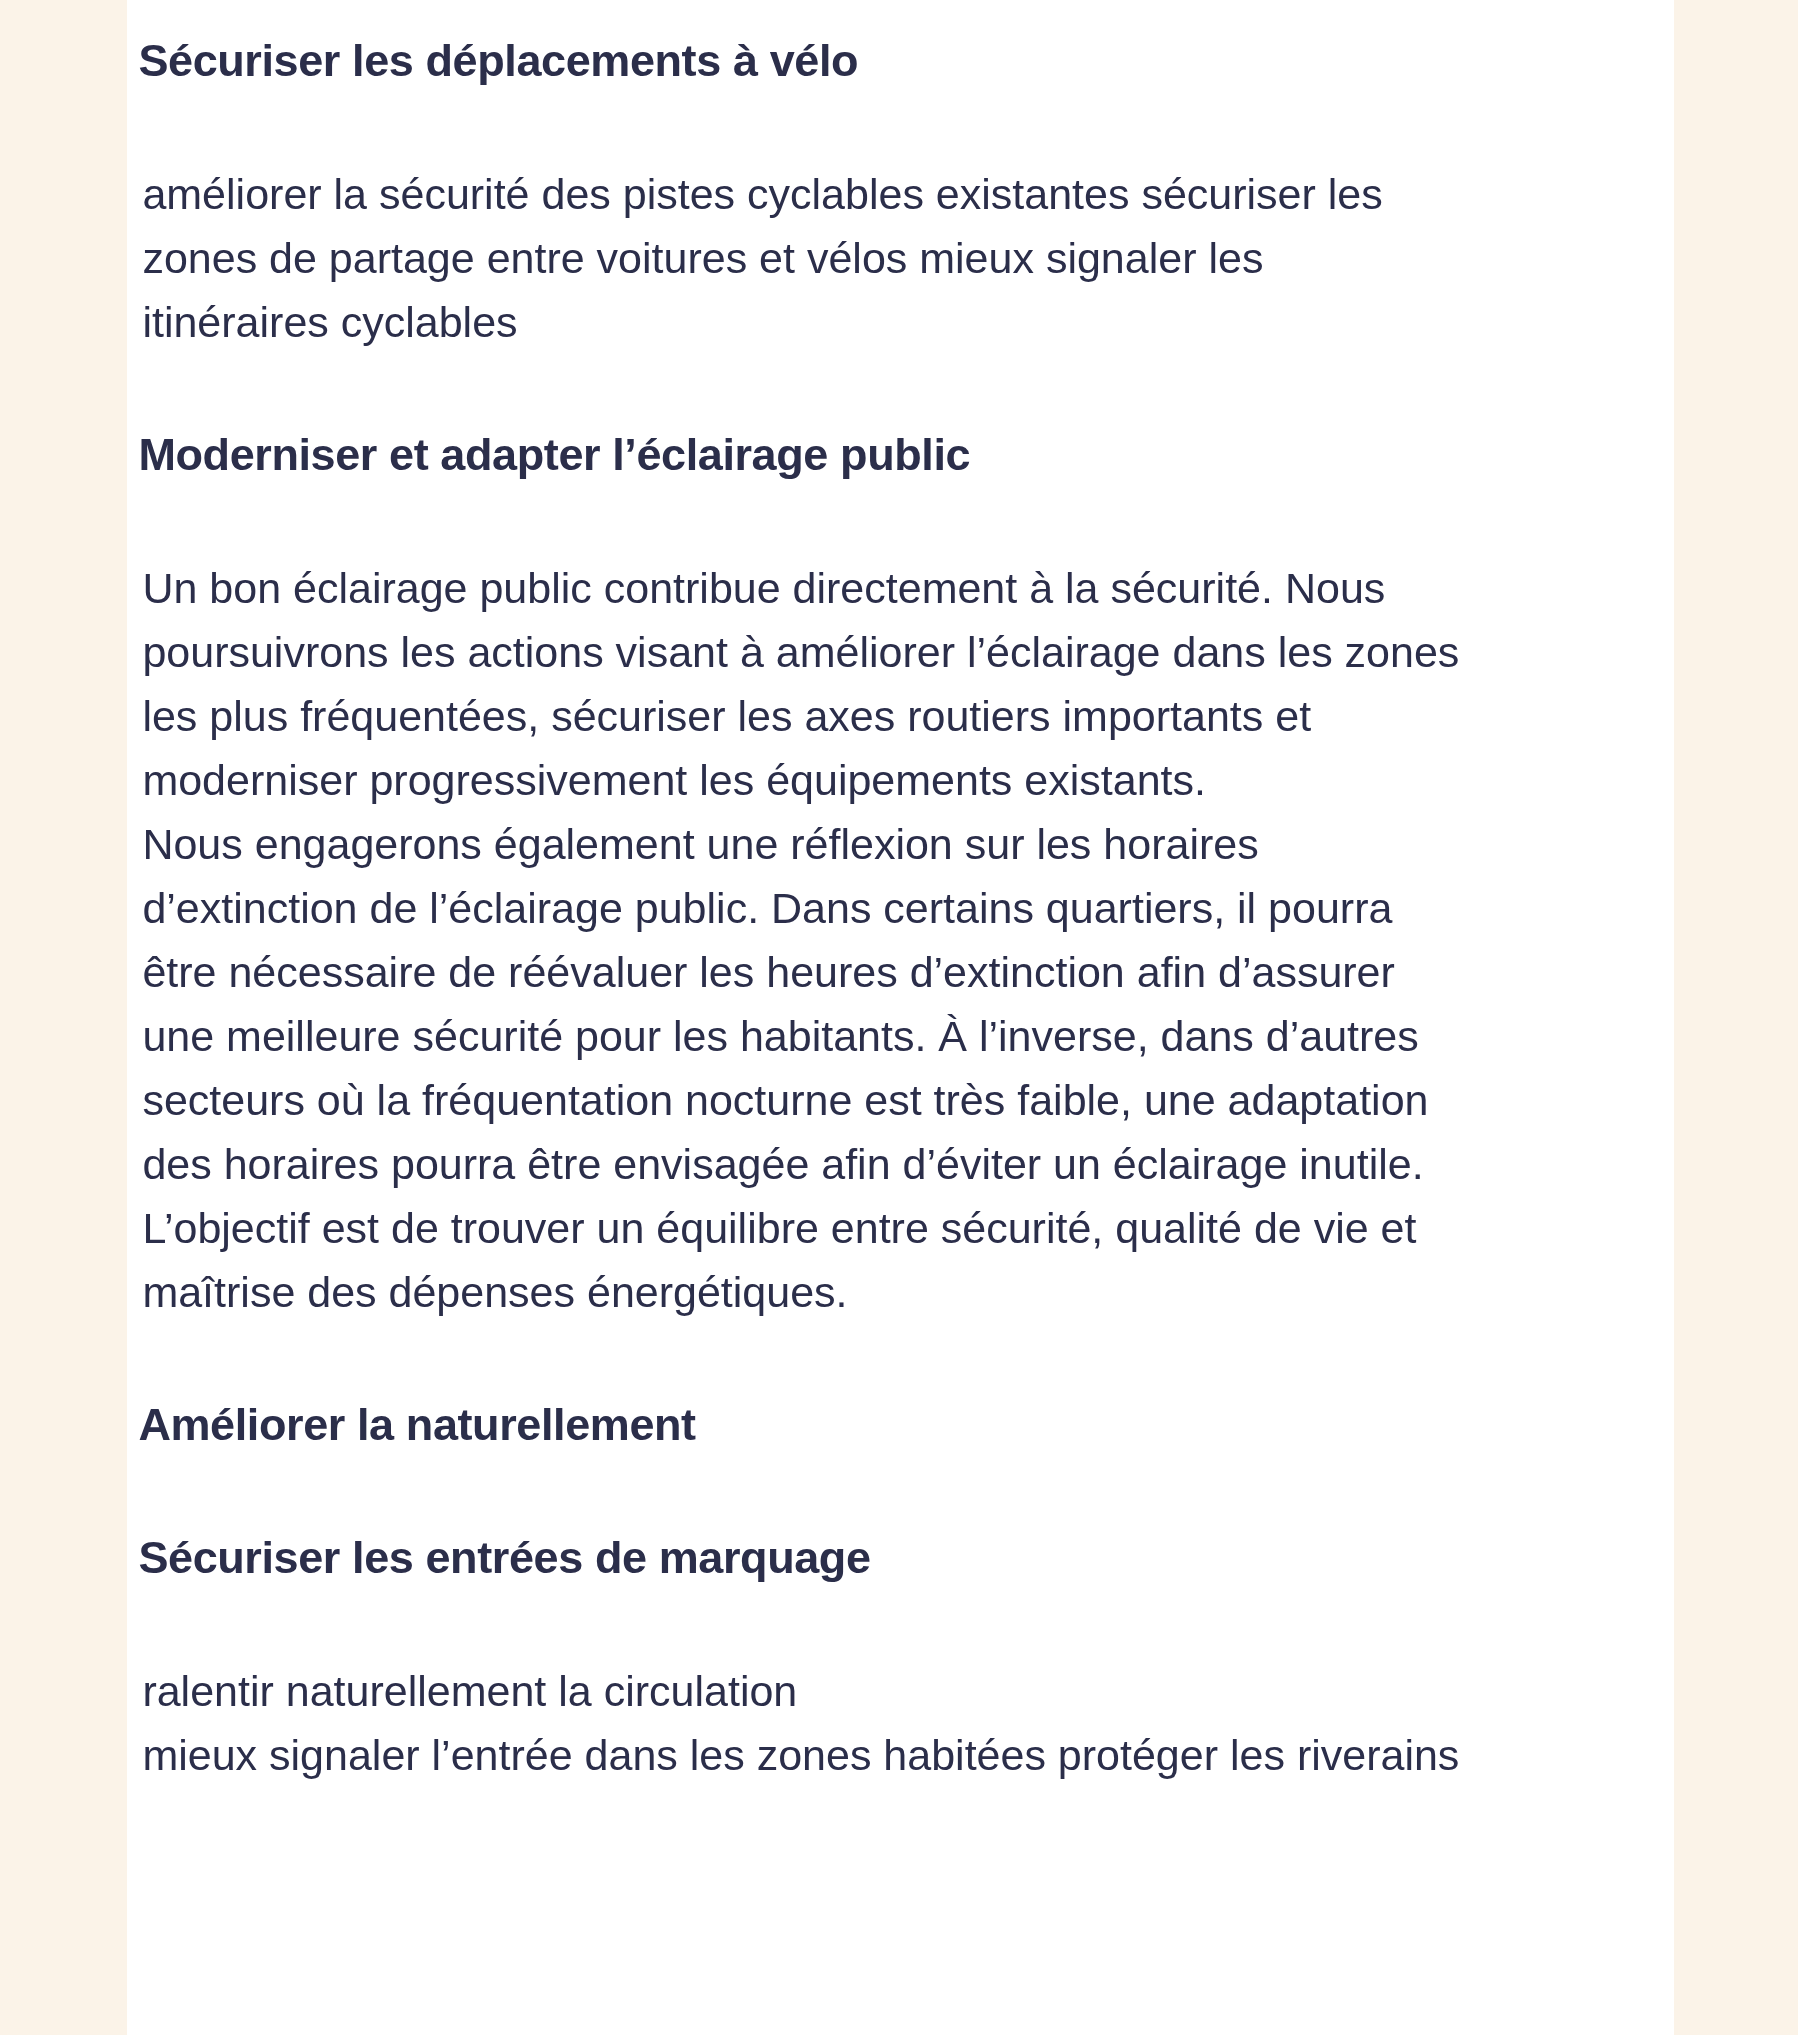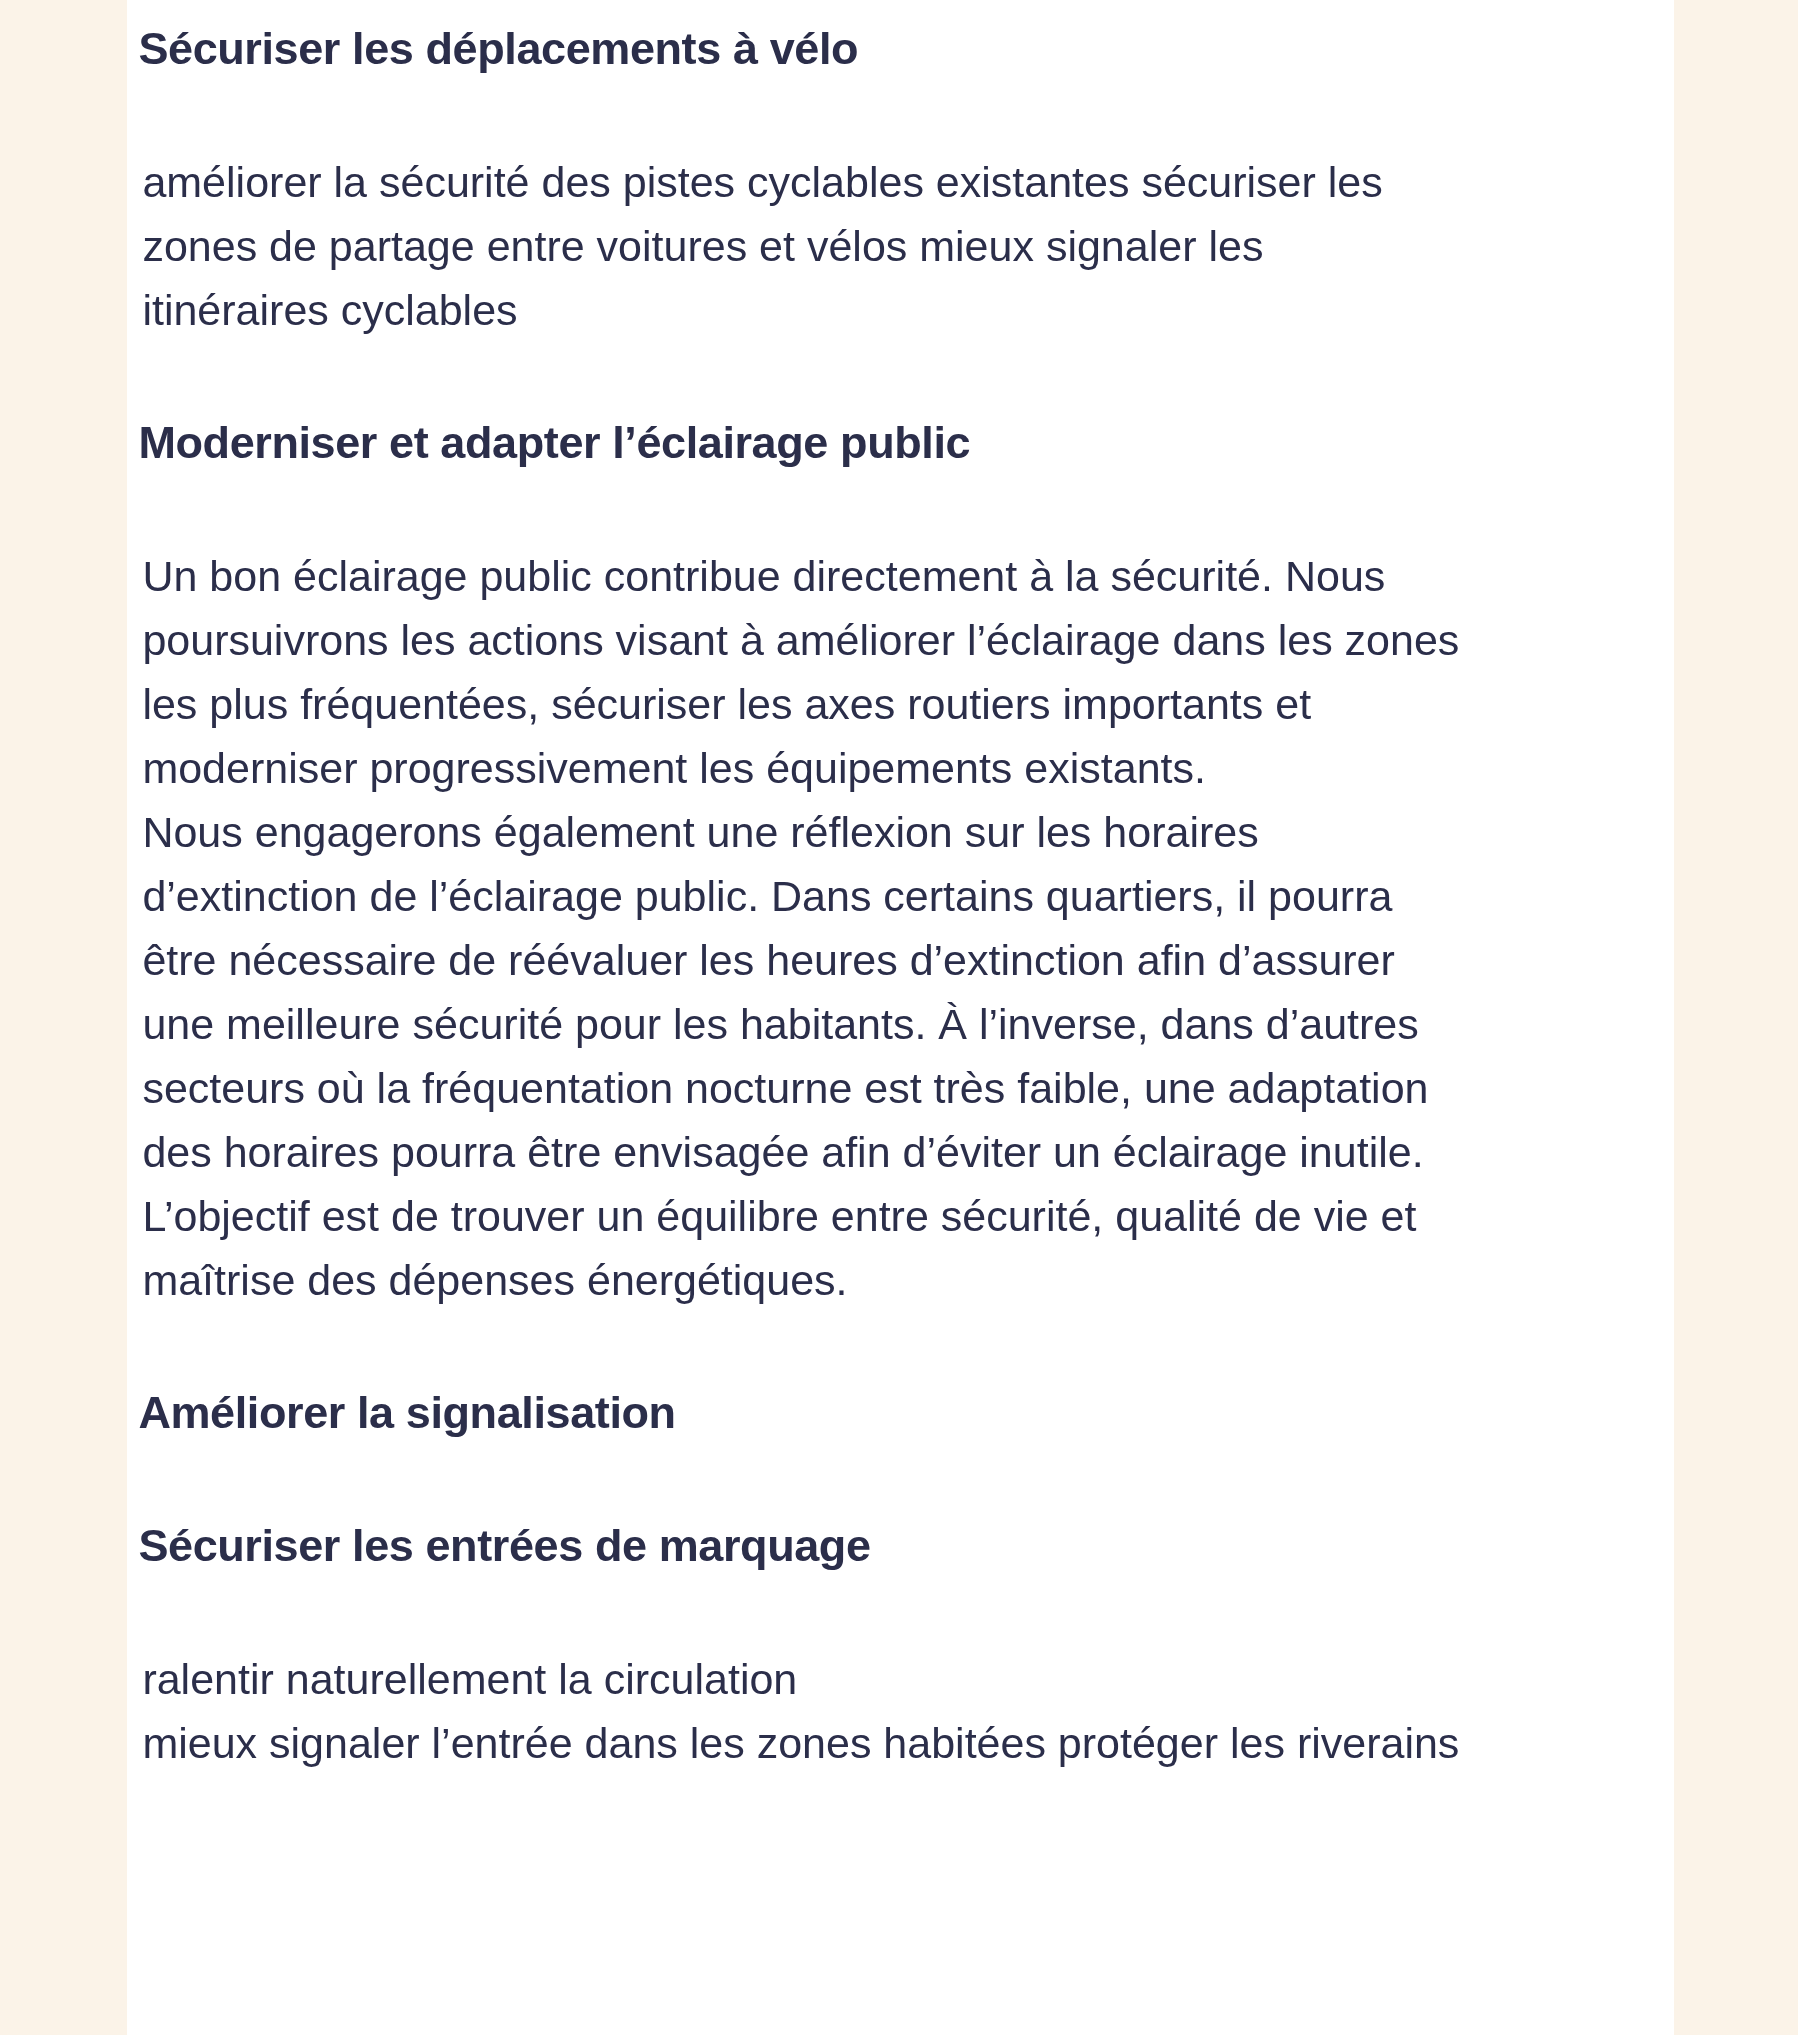--- a/index.html
+++ b/index.html
@@ -24,21 +24,21 @@
   .section-heading {
     margin: 69px 0 0 0;
     font-size: 45px;
     font-weight: bold;
     line-height: 64px;
     color: #2b2e4a;
     letter-spacing: -0.4px;
     white-space: pre-line;
   }
   .section-heading.first {
-    margin-top: 17px;
+    margin-top: 29px;
   }
   .body-paragraph {
     margin: 69px 0 0 4px;
     font-size: 43px;
     font-weight: normal;
     line-height: 64px;
     color: #2b2e4a;
     letter-spacing: 0;
     white-space: pre-line;
   }
@@ -60,20 +60,20 @@
 moderniser progressivement les équipements existants.
 Nous engagerons également une réflexion sur les horaires
 d’extinction de l’éclairage public. Dans certains quartiers, il pourra
 être nécessaire de réévaluer les heures d’extinction afin d’assurer
 une meilleure sécurité pour les habitants. À l’inverse, dans d’autres
 secteurs où la fréquentation nocturne est très faible, une adaptation
 des horaires pourra être envisagée afin d’éviter un éclairage inutile.
 L’objectif est de trouver un équilibre entre sécurité, qualité de vie et
 maîtrise des dépenses énergétiques.</p>
 
-  <h2 class="section-heading">Améliorer la signalisation</h2>
+  <h2 class="section-heading">Améliorer la naturellement</h2>
 
   <h2 class="section-heading">Sécuriser les entrées de marquage</h2>
   <p class="body-paragraph">ralentir naturellement la circulation
 mieux signaler l’entrée dans les zones habitées protéger les riverains</p>
 
 </main>
 
 
 </body></html>

